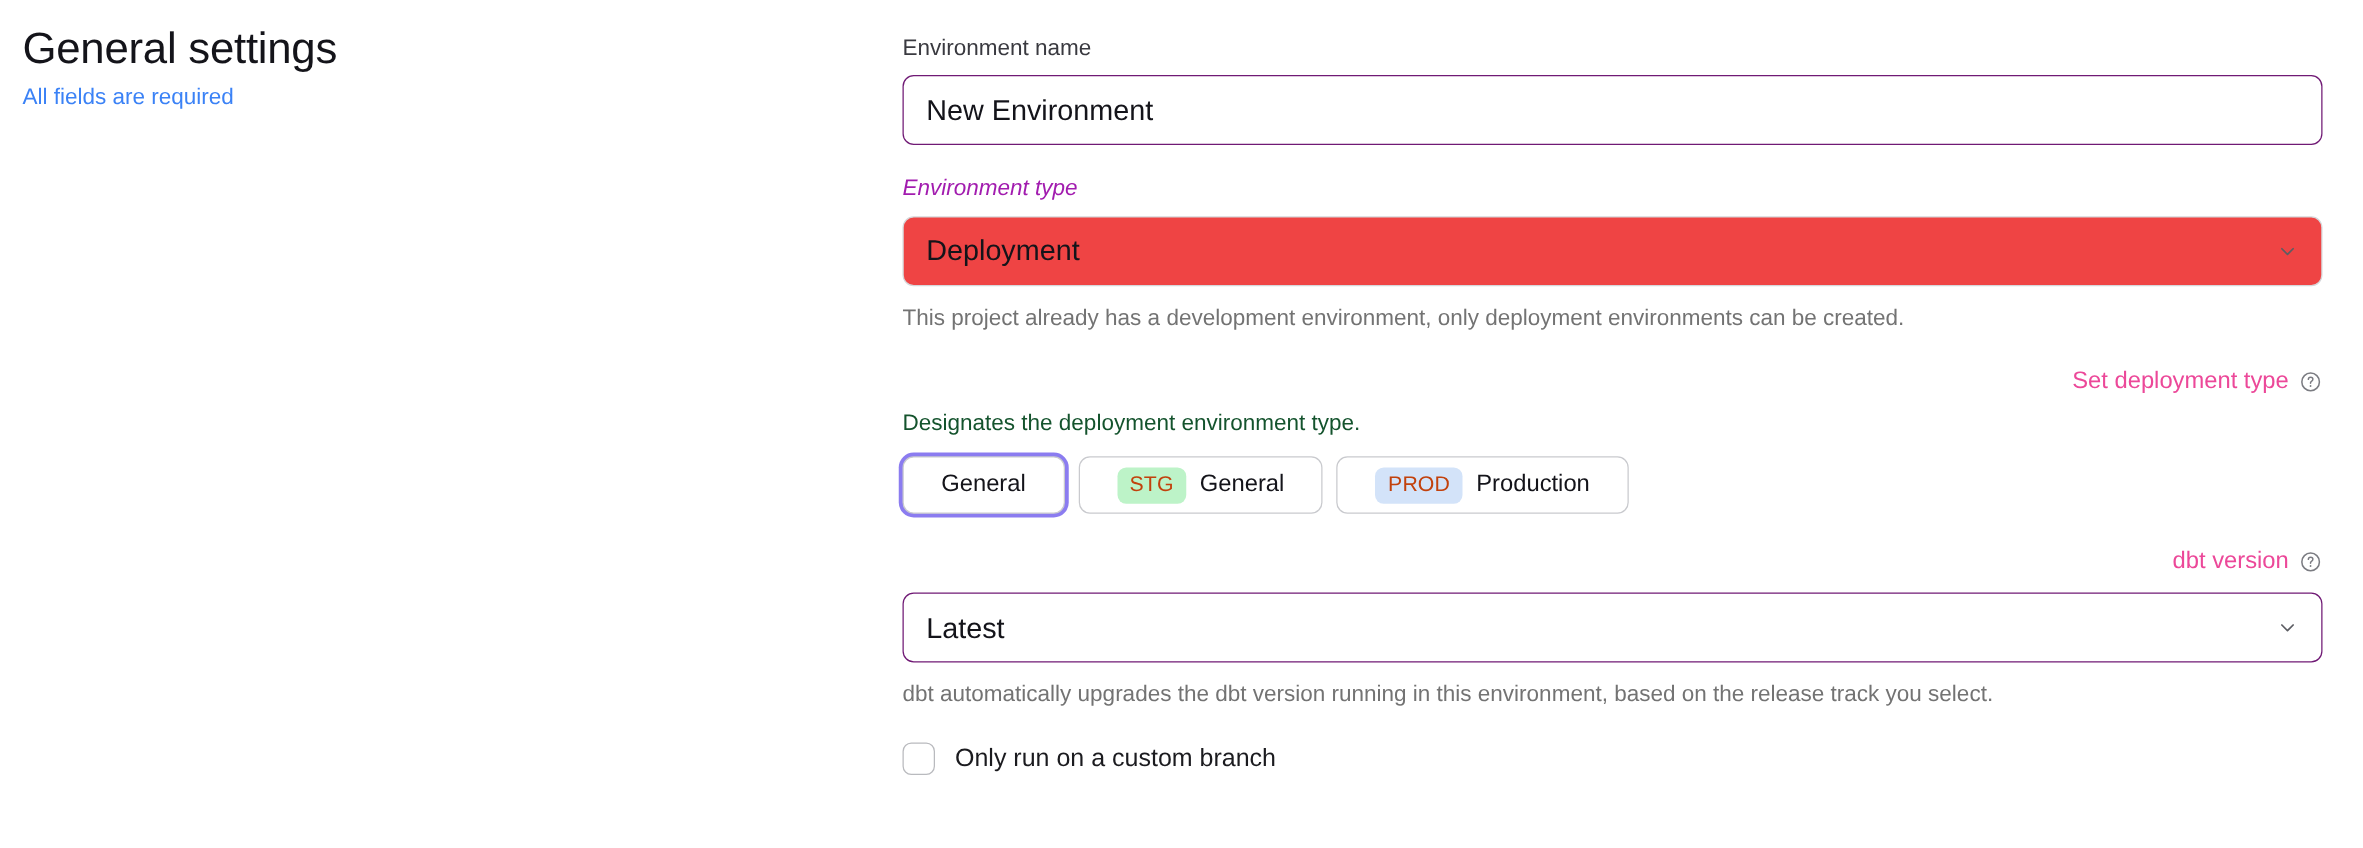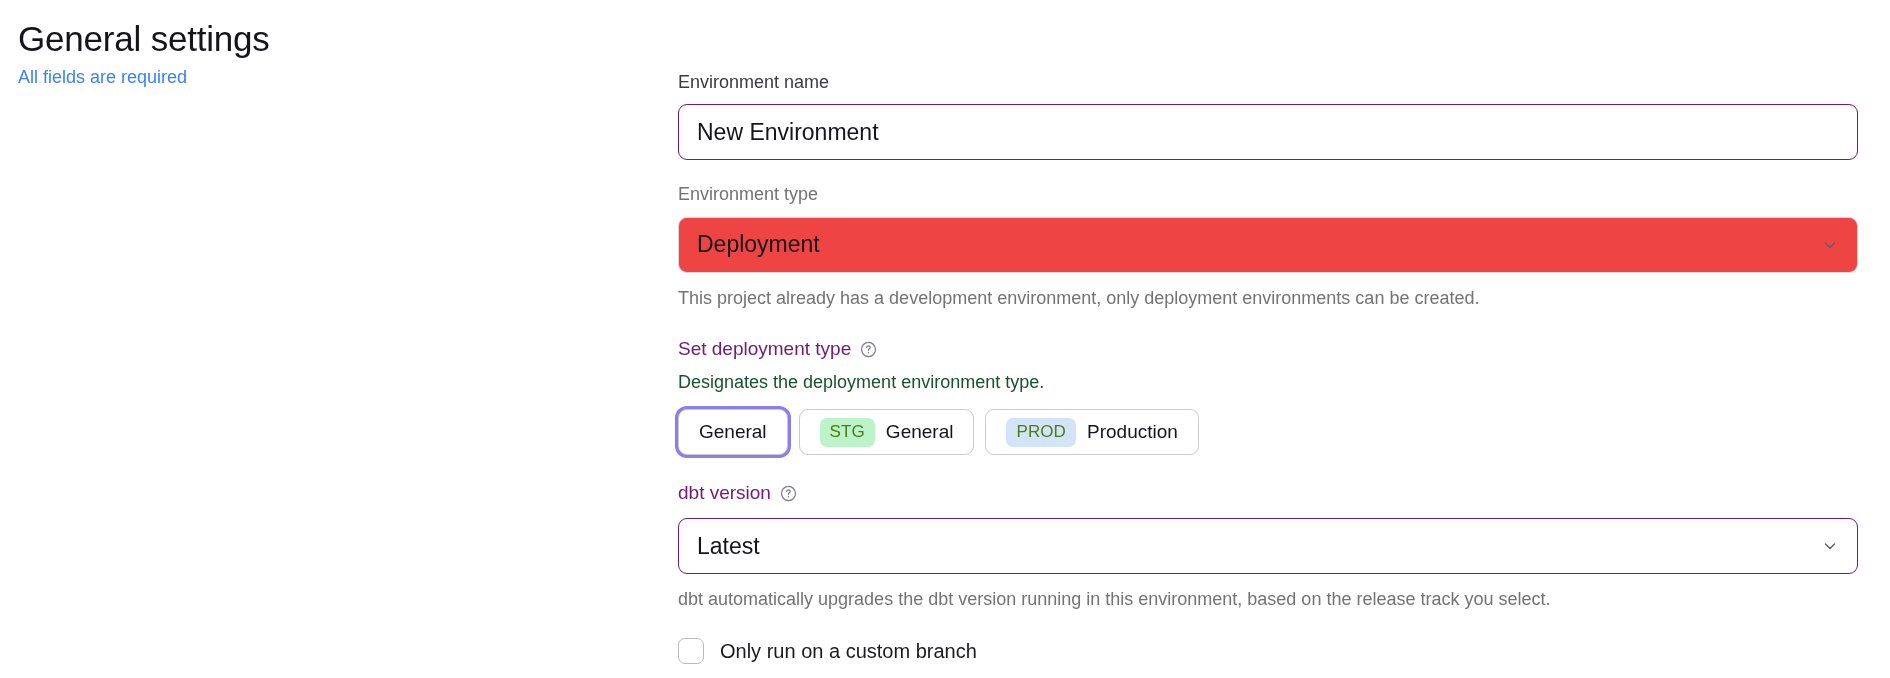--- a/index.html
+++ b/index.html
@@ -16,20 +16,21 @@
     color: #1b1b1f;
     overflow: hidden;
   }
 
   .page {
     position: relative;
     width: 1890px;
     height: 678px;
     display: flex;
     align-items: flex-start;
+    gap: 44px;
   }
 
   
   .left-col {
     width: 678px;
     flex: 0 0 678px;
     padding: 18px 0 0 18px;
   }
   .page-title {
     font-size: 35px;
@@ -44,33 +45,32 @@
     line-height: 1.4;
     color: #3b82f6;
     margin: 6px 0 0 0;
   }
 
   
   .form-col {
     flex: 1 1 auto;
     padding: 26px 32px 0 0;
     max-width: 1212px;
-    margin-top: 44px;
   }
 
   .field-block { margin-bottom: 0; }
 
   .field-label {
     font-size: 18px;
     line-height: 1.35;
     color: #3a3a40;
     margin: 0 0 10px 0;
     display: block;
   }
-  .field-label.disabled { color: #737373; }
+  .field-label.disabled { color: #a21caf; font-style: italic; }
 
   .control {
     width: 100%;
     height: 56px;
     border: 1px solid #701a75;
     border-radius: 9px;
     background: #ffffff;
     display: flex;
     align-items: center;
     padding: 0 18px;
@@ -101,22 +101,23 @@
     color: #737373;
     margin: 12px 0 0 0;
   }
 
   .section-heading {
     display: flex;
     align-items: center;
     gap: 8px;
     font-size: 19px;
     line-height: 1.3;
-    color: #701a75;
+    color: #ec4899;
     margin: 26px 0 0 0;
+    justify-content: flex-end;
   }
   .section-heading .label { font-weight: 400; }
 
   .help-icon {
     width: 19px;
     height: 19px;
     flex: 0 0 auto;
     color: #7b7c82;
     display: inline-flex;
     align-items: center;
@@ -139,41 +140,41 @@
     margin-top: 14px;
   }
   .option-btn {
     height: 46px;
     border: 1px solid #c9cace;
     border-radius: 9px;
     background: #ffffff;
     display: inline-flex;
     align-items: center;
     gap: 11px;
-    padding: 0 20px;
+    padding: 0 30px;
     font-size: 19px;
     color: #14141a;
     cursor: pointer;
     font-family: inherit;
     white-space: nowrap;
   }
   .option-btn.selected {
     box-shadow: 0 0 0 3px #8b7cf0;
     border-color: #c9cace;
   }
   .badge {
     display: inline-flex;
     align-items: center;
     justify-content: center;
     height: 29px;
     padding: 0 10px;
     border-radius: 7px;
     font-size: 17px;
     font-weight: 400;
-    color: #4d7c0f;
+    color: #c2410c;
     letter-spacing: 0.1px;
   }
   .badge.stg  { background: #bdf3c8; }
   .badge.prod { background: #d3e3f9; }
 
   
   .checkbox-row {
     display: flex;
     align-items: flex-end;
     gap: 16px;

